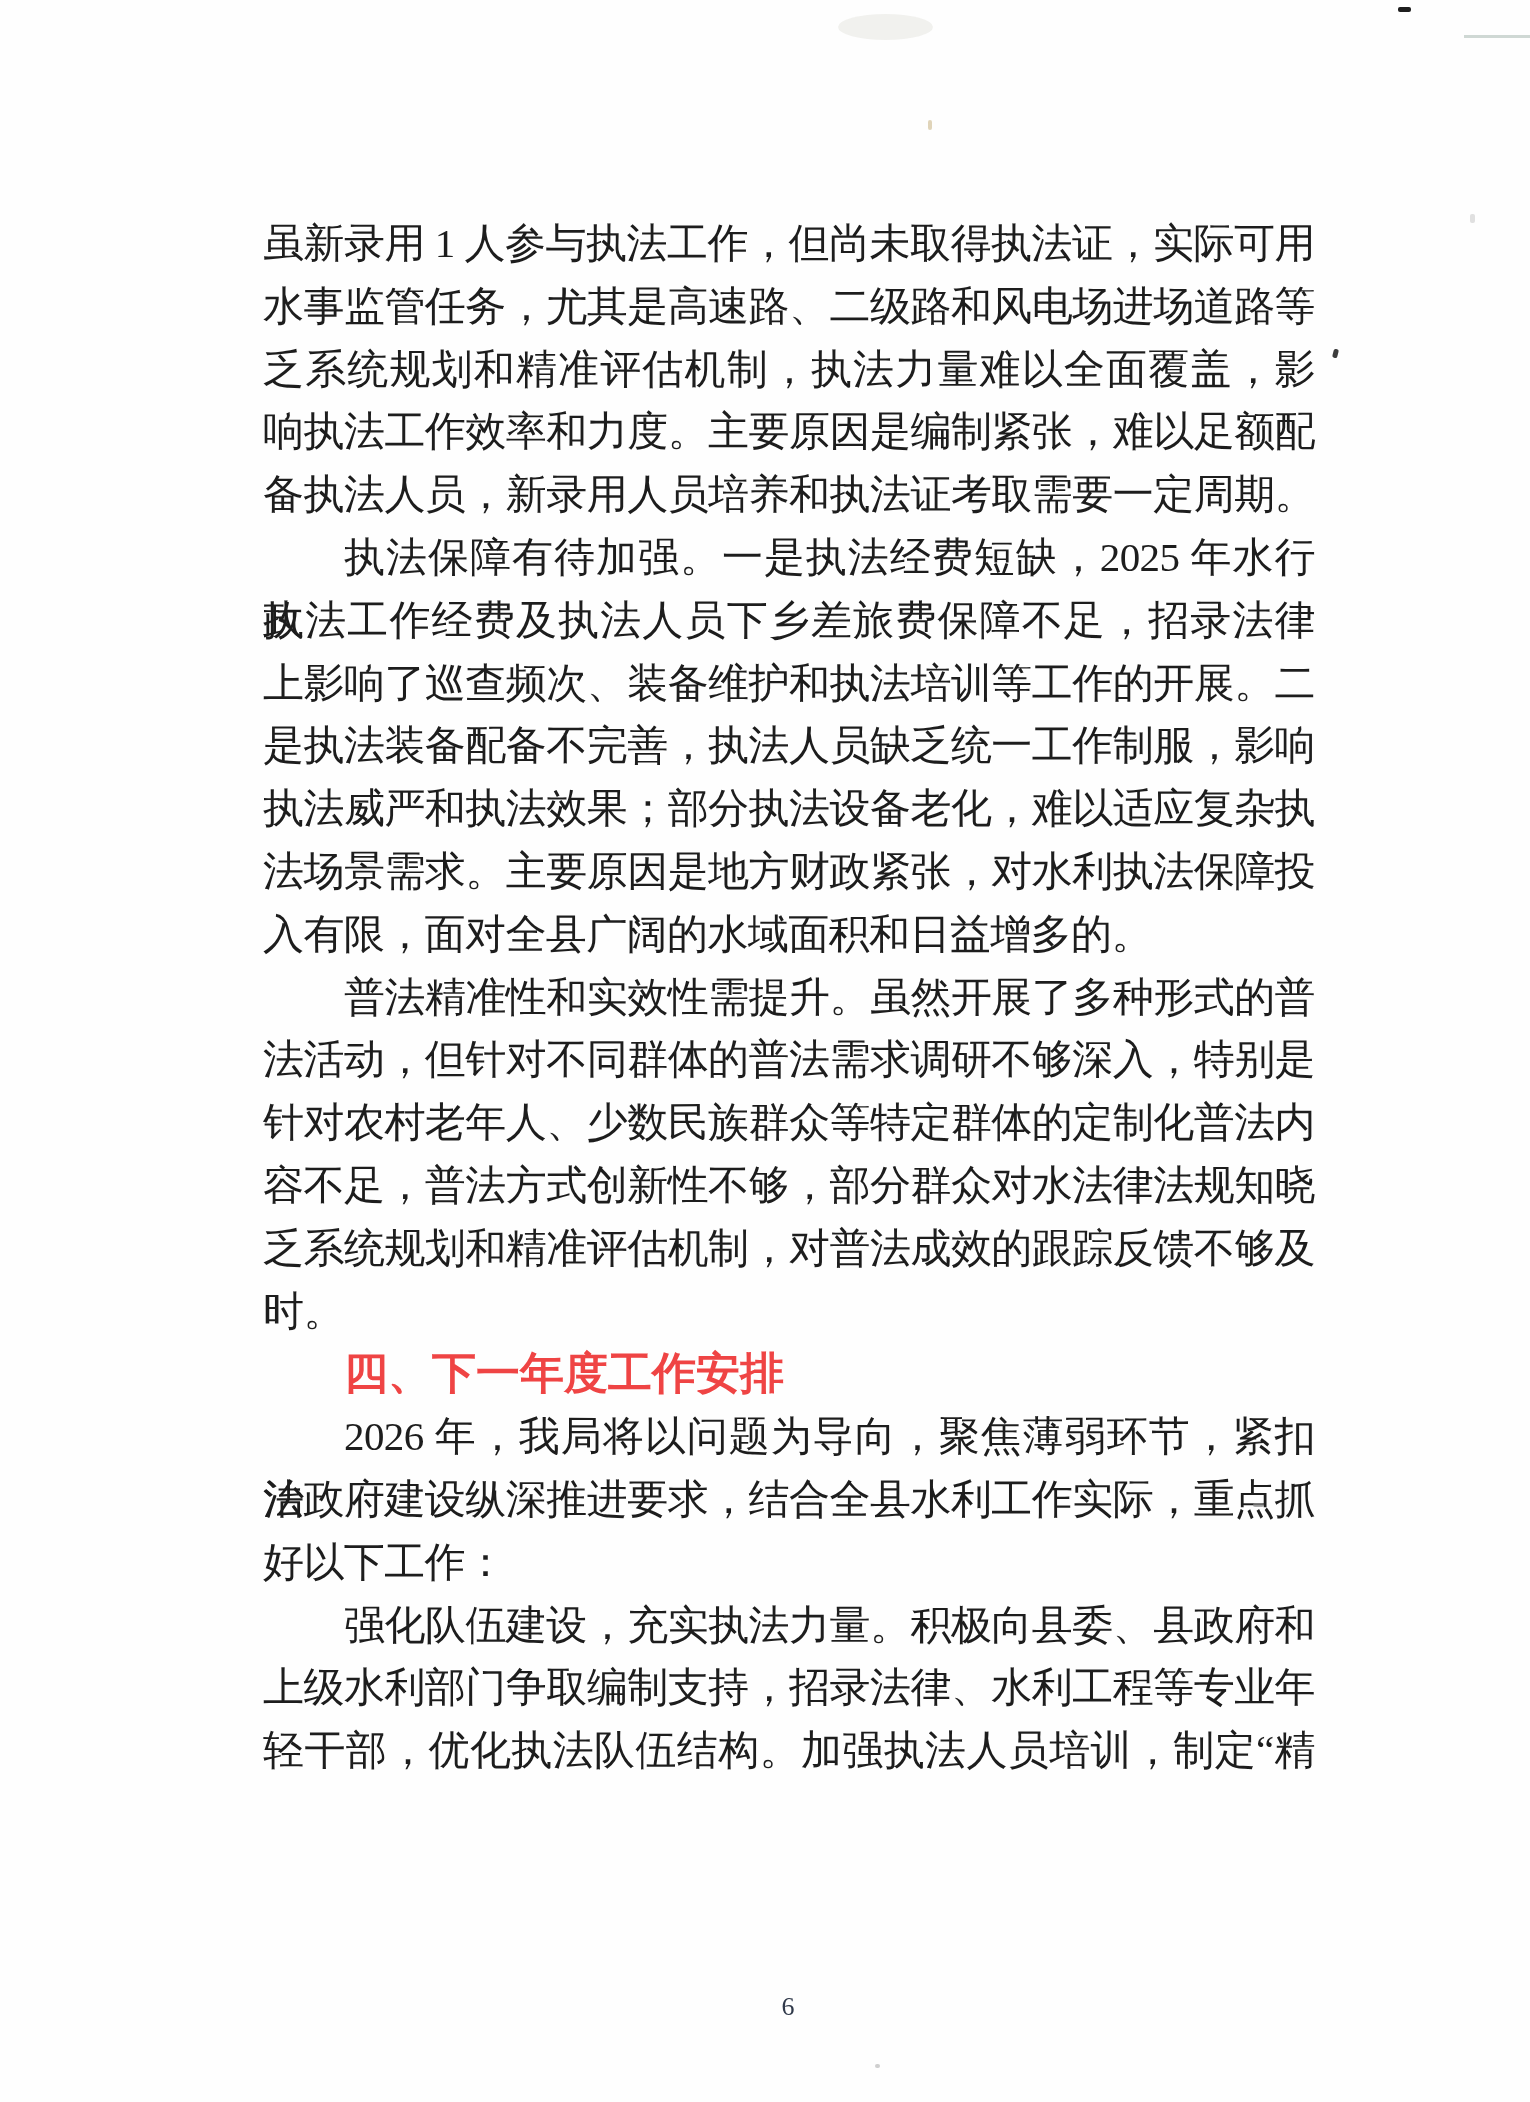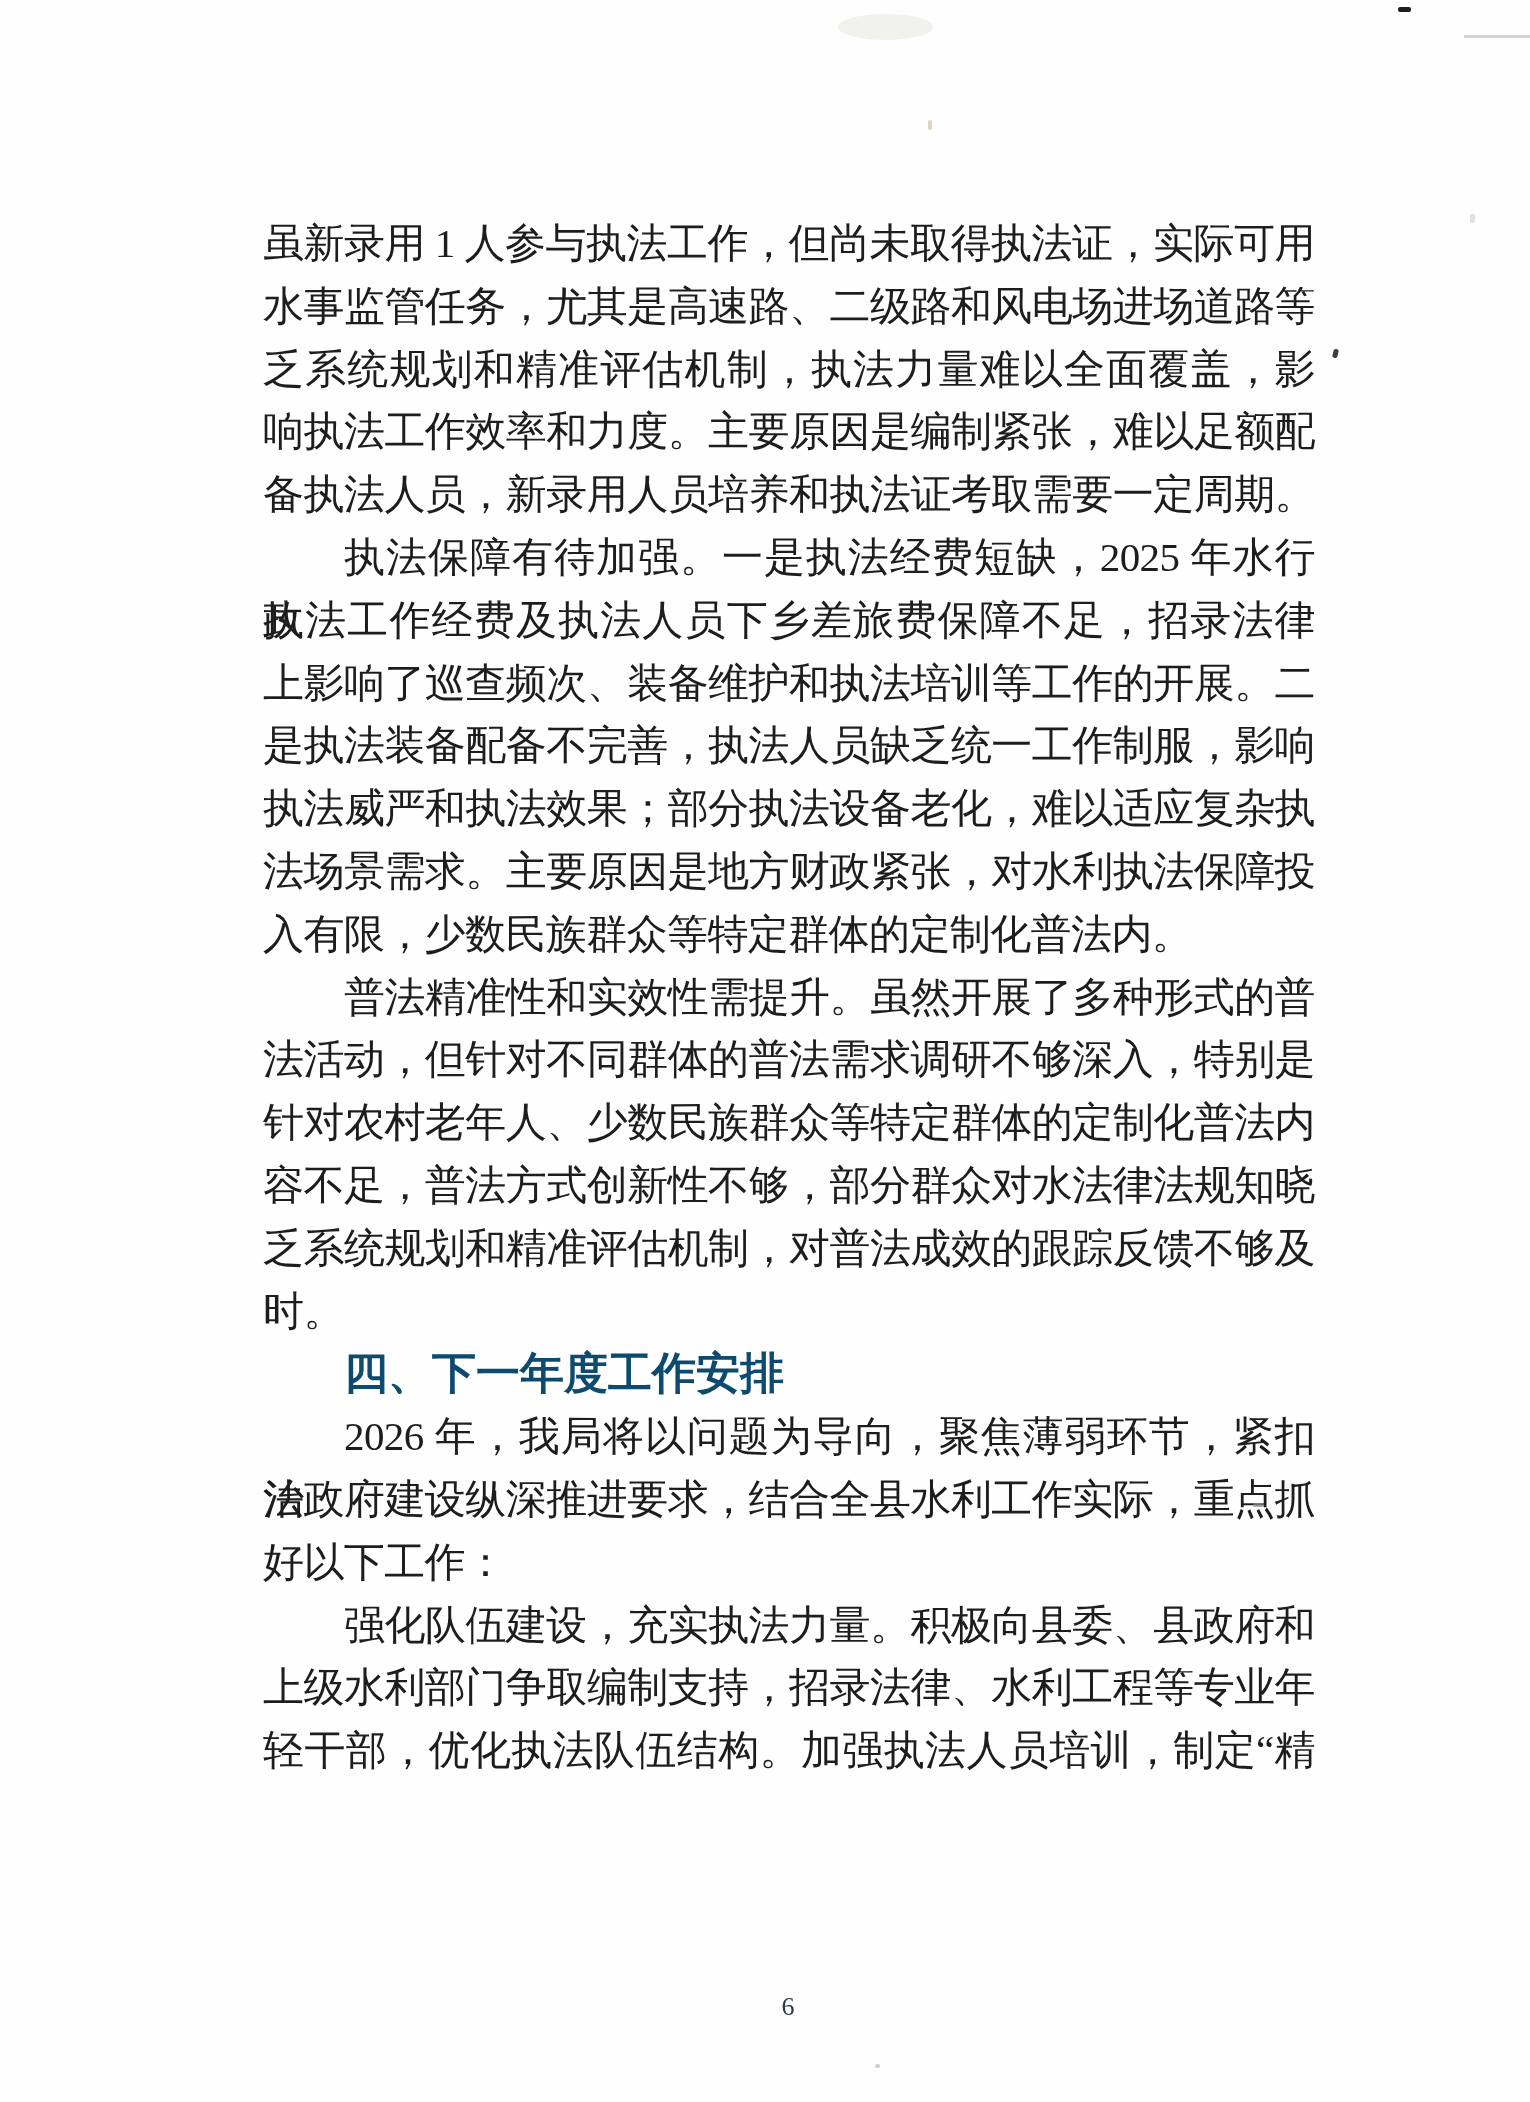--- a/index.html
+++ b/index.html
@@ -16,21 +16,21 @@
   }
   .line{
     height:62.8px;line-height:62.8px;
     text-align:justify;text-align-last:justify;
   }
   .line.end{text-align-last:left;}
   .line.indent{text-indent:81px;}
   .line.heading{
     font-family:"Liberation Sans","DejaVu Sans",sans-serif;
     font-weight:700;font-size:44px;letter-spacing:0;
-    text-align-last:left;color:#0c4a6e;
+    text-align-last:left;color:#ef4444;
   }
   .page-number{
     position:absolute;left:766px;top:1992px;width:44px;
     text-align:center;font-size:26px;color:#30394a;
     font-family:"Liberation Serif","DejaVu Serif",serif;
   }
   .artifact{position:absolute;pointer-events:none;}
   .a-dash-tr{left:1398px;top:7px;width:13px;height:5px;background:#1e1e1e;border-radius:2px;}
   .a-corner-line{left:1464px;top:35px;width:66px;height:3px;background:#a8b8b0;opacity:.55;}
   .a-smudge-top{left:838px;top:14px;width:95px;height:26px;background:#ededea;border-radius:50%;opacity:.8;}
@@ -50,21 +50,21 @@
     <div class="line">水事监管任务，尤其是高速路、二级路和风电场进场道路等</div>
     <div class="line">乏系统规划和精准评估机制，执法力量难以全面覆盖，影</div>
     <div class="line">响执法工作效率和力度。主要原因是编制紧张，难以足额配</div>
     <div class="line">备执法人员，新录用人员培养和执法证考取需要一定周期。</div>
     <div class="line indent">执法保障有待加强。一是执法经费短缺，2025 年水行政</div>
     <div class="line">执法工作经费及执法人员下乡差旅费保障不足，招录法律</div>
     <div class="line">上影响了巡查频次、装备维护和执法培训等工作的开展。二</div>
     <div class="line">是执法装备配备不完善，执法人员缺乏统一工作制服，影响</div>
     <div class="line">执法威严和执法效果；部分执法设备老化，难以适应复杂执</div>
     <div class="line">法场景需求。主要原因是地方财政紧张，对水利执法保障投</div>
-    <div class="line end">入有限，少数民族群众等特定群体的定制化普法内。</div>
+    <div class="line end">入有限，面对全县广阔的水域面积和日益增多的。</div>
     <div class="line indent">普法精准性和实效性需提升。虽然开展了多种形式的普</div>
     <div class="line">法活动，但针对不同群体的普法需求调研不够深入，特别是</div>
     <div class="line">针对农村老年人、少数民族群众等特定群体的定制化普法内</div>
     <div class="line">容不足，普法方式创新性不够，部分群众对水法律法规知晓</div>
     <div class="line">乏系统规划和精准评估机制，对普法成效的跟踪反馈不够及</div>
     <div class="line end">时。</div>
     <div class="line heading indent">四、下一年度工作安排</div>
     <div class="line indent">2026 年，我局将以问题为导向，聚焦薄弱环节，紧扣法</div>
     <div class="line">治政府建设纵深推进要求，结合全县水利工作实际，重点抓</div>
     <div class="line end">好以下工作：</div>

